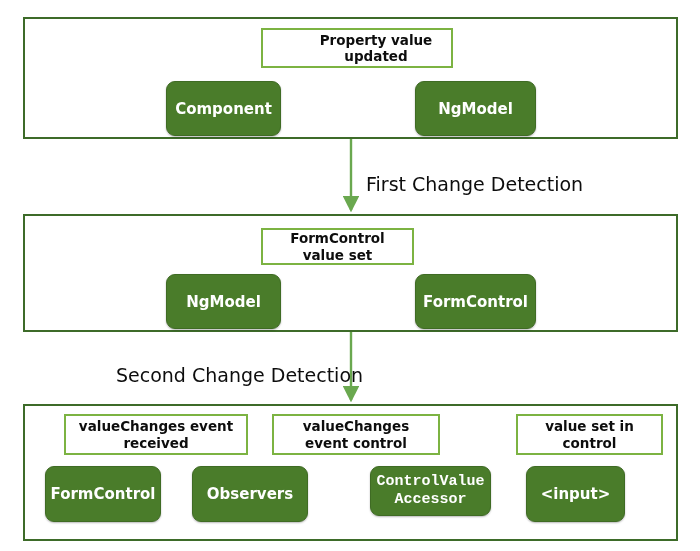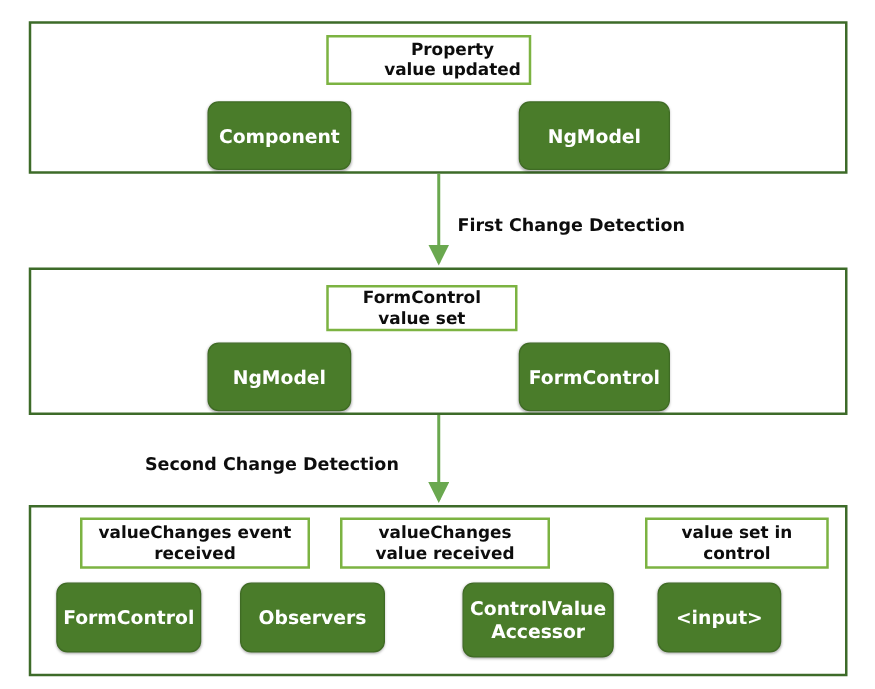--- a/index.html
+++ b/index.html
@@ -71,22 +71,22 @@
     left: 0; top: 0;
     width: 700px;
     height: 551px;
     pointer-events: none;
   }
 
   
   .stage-label {
     position: absolute;
     color: #0d0d0d;
-    font-weight: bold;
-    font-size: 14px;
+    font-weight: normal;
+    font-size: 19px;
     white-space: nowrap;
   }
 </style>
 </head>
 <body>
 
 <div id="diagram">
 
   <svg id="arrows" viewBox="0 0 700 551" width="700" height="551">
     <defs>
@@ -103,21 +103,21 @@
 
     <line x1="351" y1="332" x2="351" y2="400" stroke="#6aa84f" stroke-width="2.4" marker-end="url(#ah)"></line>
 
     <line x1="161" y1="494" x2="204" y2="494" stroke="#6aa84f" stroke-width="2.4" marker-end="url(#ah)"></line>
     <line x1="324" y1="494" x2="366" y2="494" stroke="#6aa84f" stroke-width="2.4" marker-end="url(#ah)"></line>
     <line x1="491" y1="494" x2="534" y2="494" stroke="#6aa84f" stroke-width="2.4" marker-end="url(#ah)"></line>
   </svg>
 
   <div class="panel" id="panel-1"></div>
 
-  <div class="caption-box" style="left:261px; top:28px; width:164px; height:40px;padding-left:44px;">Property value updated</div>
+  <div class="caption-box" style="left:261px; top:28px; width:192px; height:40px;padding-left:44px;">Property value updated</div>
 
   <div class="node" style="left:166px; top:81px; width:115px; height:55px;">Component</div>
 
   <div class="node" style="left:415px; top:81px; width:121px; height:55px;">NgModel</div>
 
   <div class="stage-label" style="left:366px; top:173px;">First Change Detection</div>
 
   <div class="panel" id="panel-2"></div>
 
   <div class="caption-box" style="left:261px; top:228px; width:153px; height:37px;">FormControl value set</div>
@@ -125,25 +125,25 @@
   <div class="node" style="left:166px; top:274px; width:115px; height:55px;">NgModel</div>
 
   <div class="node" style="left:415px; top:274px; width:121px; height:55px;">FormControl</div>
 
   <div class="stage-label" style="left:116px; top:364px;">Second Change Detection</div>
 
   <div class="panel" id="panel-3"></div>
 
   <div class="caption-box" style="left:64px; top:414px; width:184px; height:41px;">valueChanges event received</div>
 
-  <div class="caption-box" style="left:272px; top:414px; width:168px; height:41px;">valueChanges value received</div>
+  <div class="caption-box" style="left:272px; top:414px; width:168px; height:41px;">valueChanges event control</div>
 
   <div class="caption-box" style="left:470px; top:414px; width:147px; height:41px;margin-left:46px;">value set in control</div>
 
   <div class="node" style="left:45px; top:466px; width:116px; height:56px;">FormControl</div>
 
   <div class="node" style="left:192px; top:466px; width:116px; height:56px;">Observers</div>
 
-  <div class="node" style="left:370px; top:466px; width:121px; height:60px;">ControlValue Accessor</div>
+  <div class="node" style="left:370px; top:466px; width:121px; height:50px;font-family:Liberation Mono, monospace;">ControlValue Accessor</div>
 
   <div class="node" style="left:526px; top:466px; width:99px; height:56px;">&lt;input&gt;</div>
 
 </div>
 
 </body></html>

